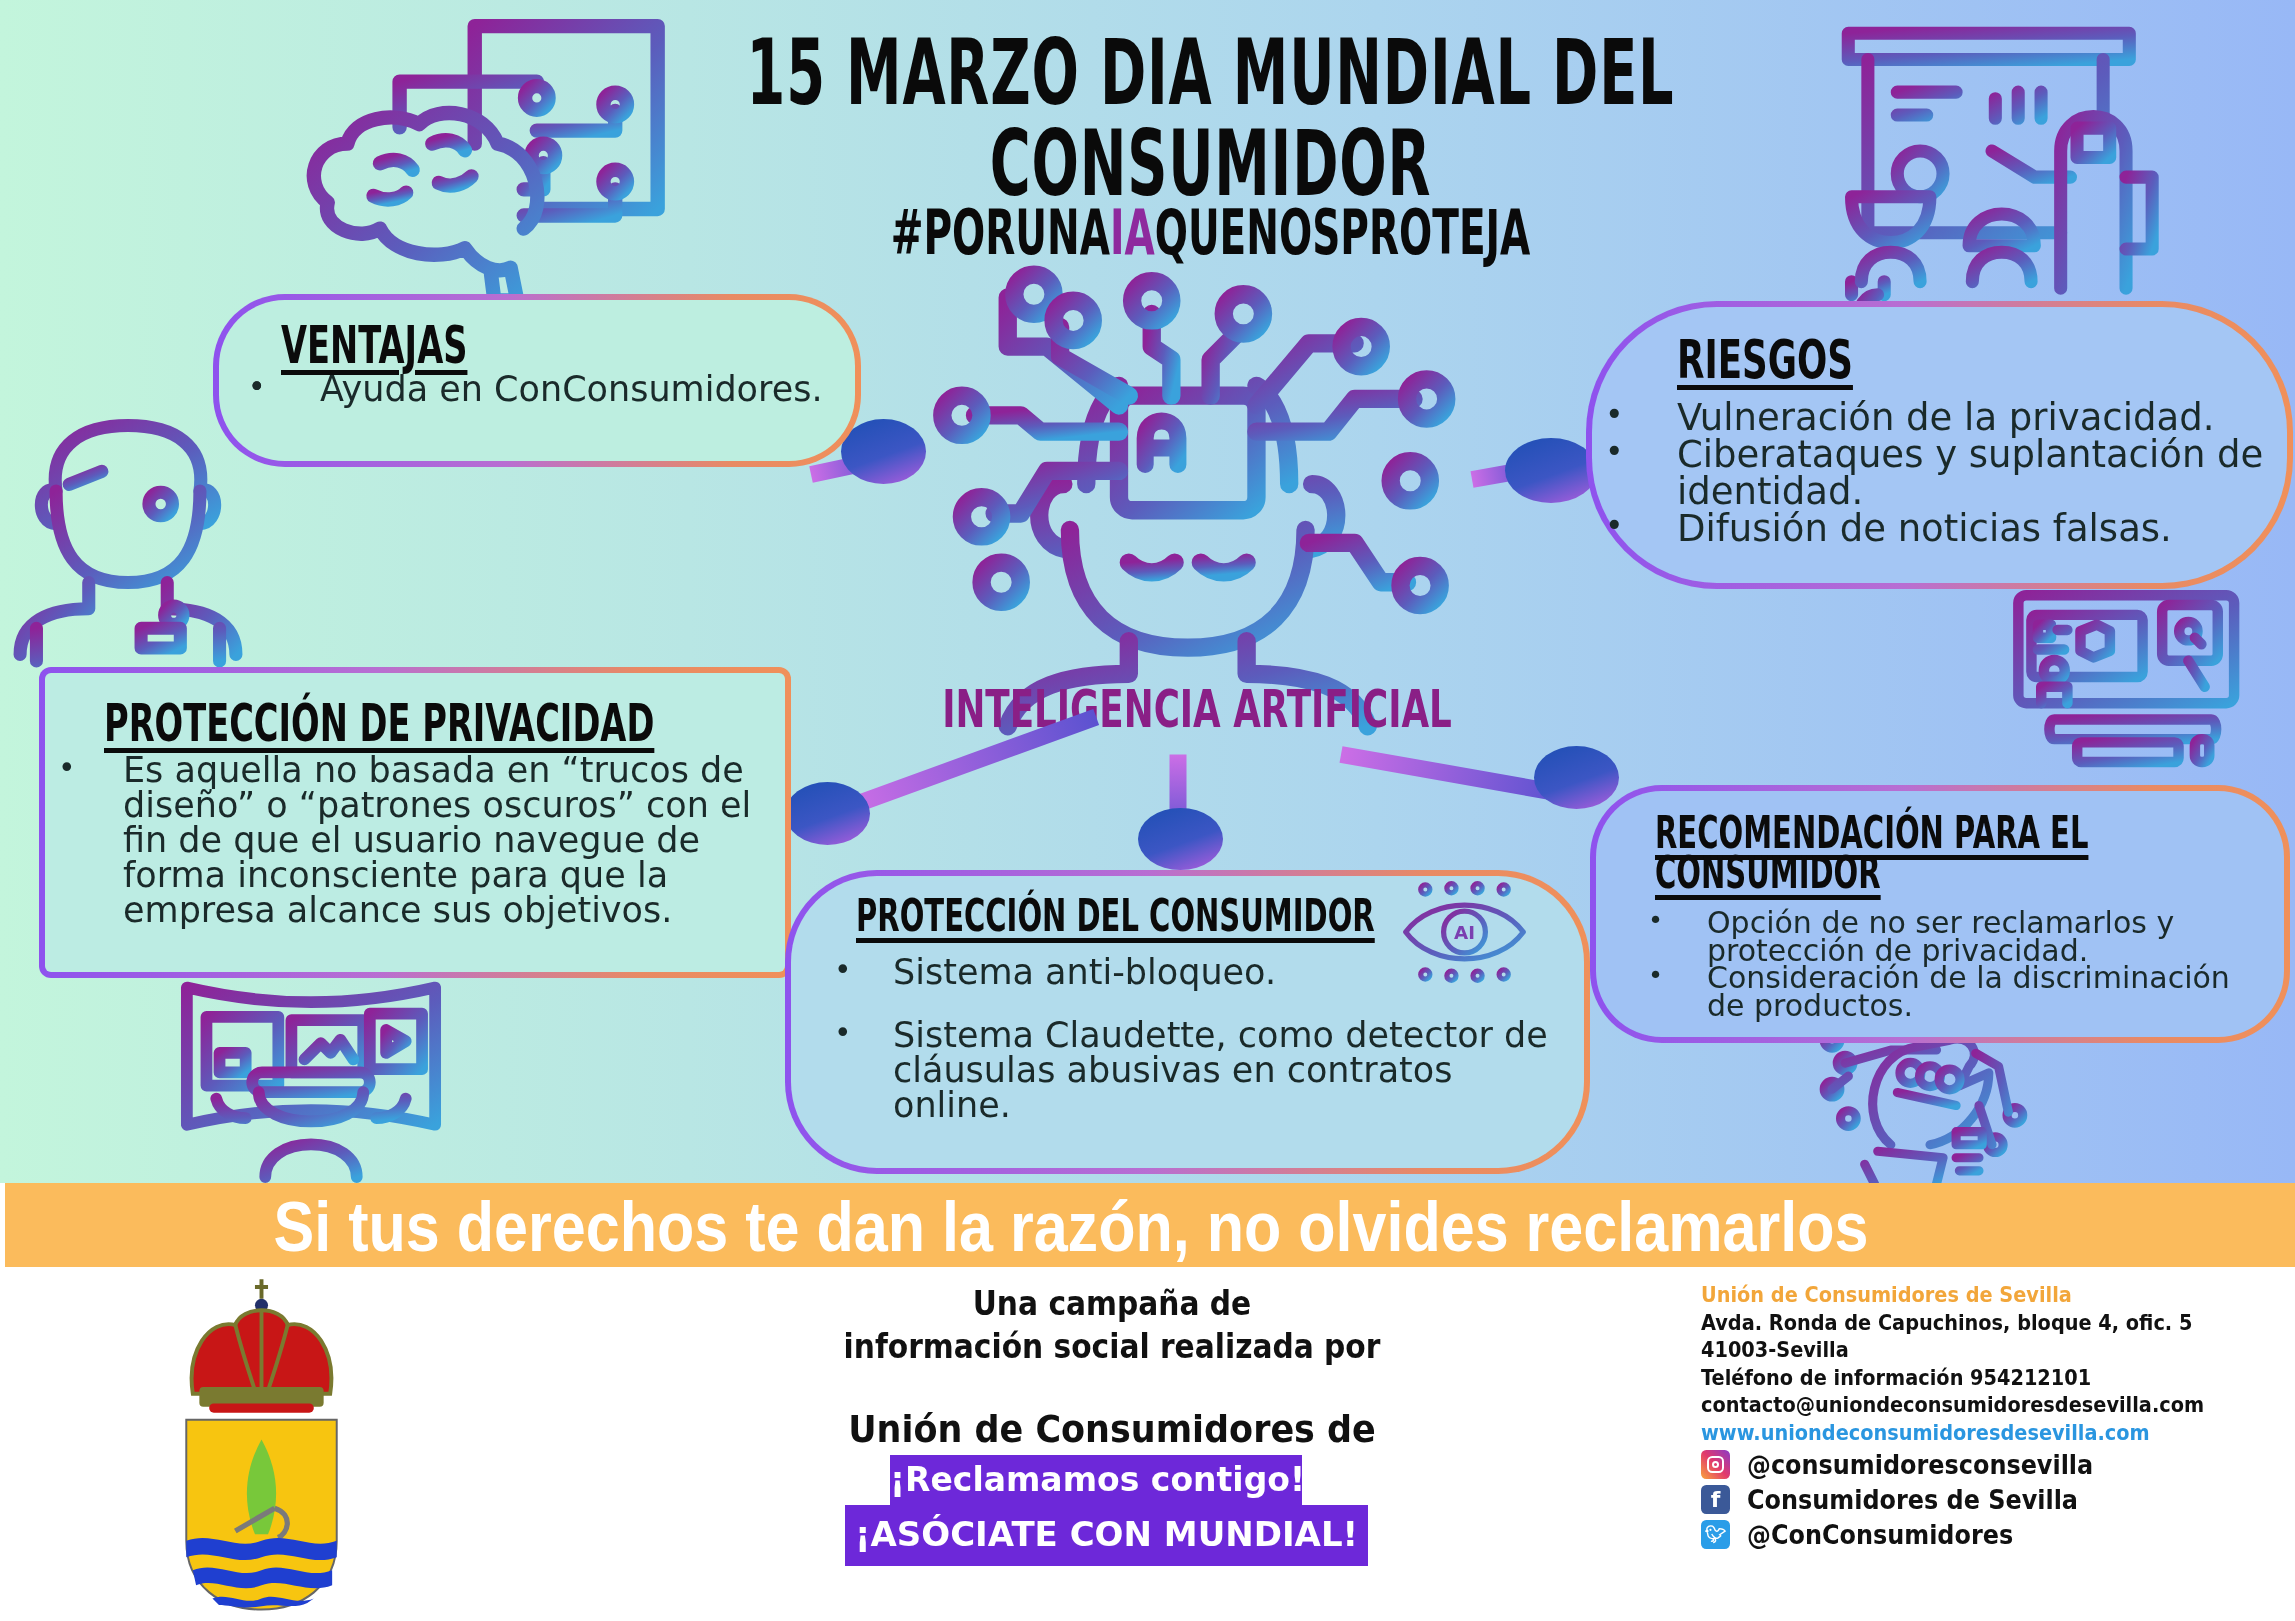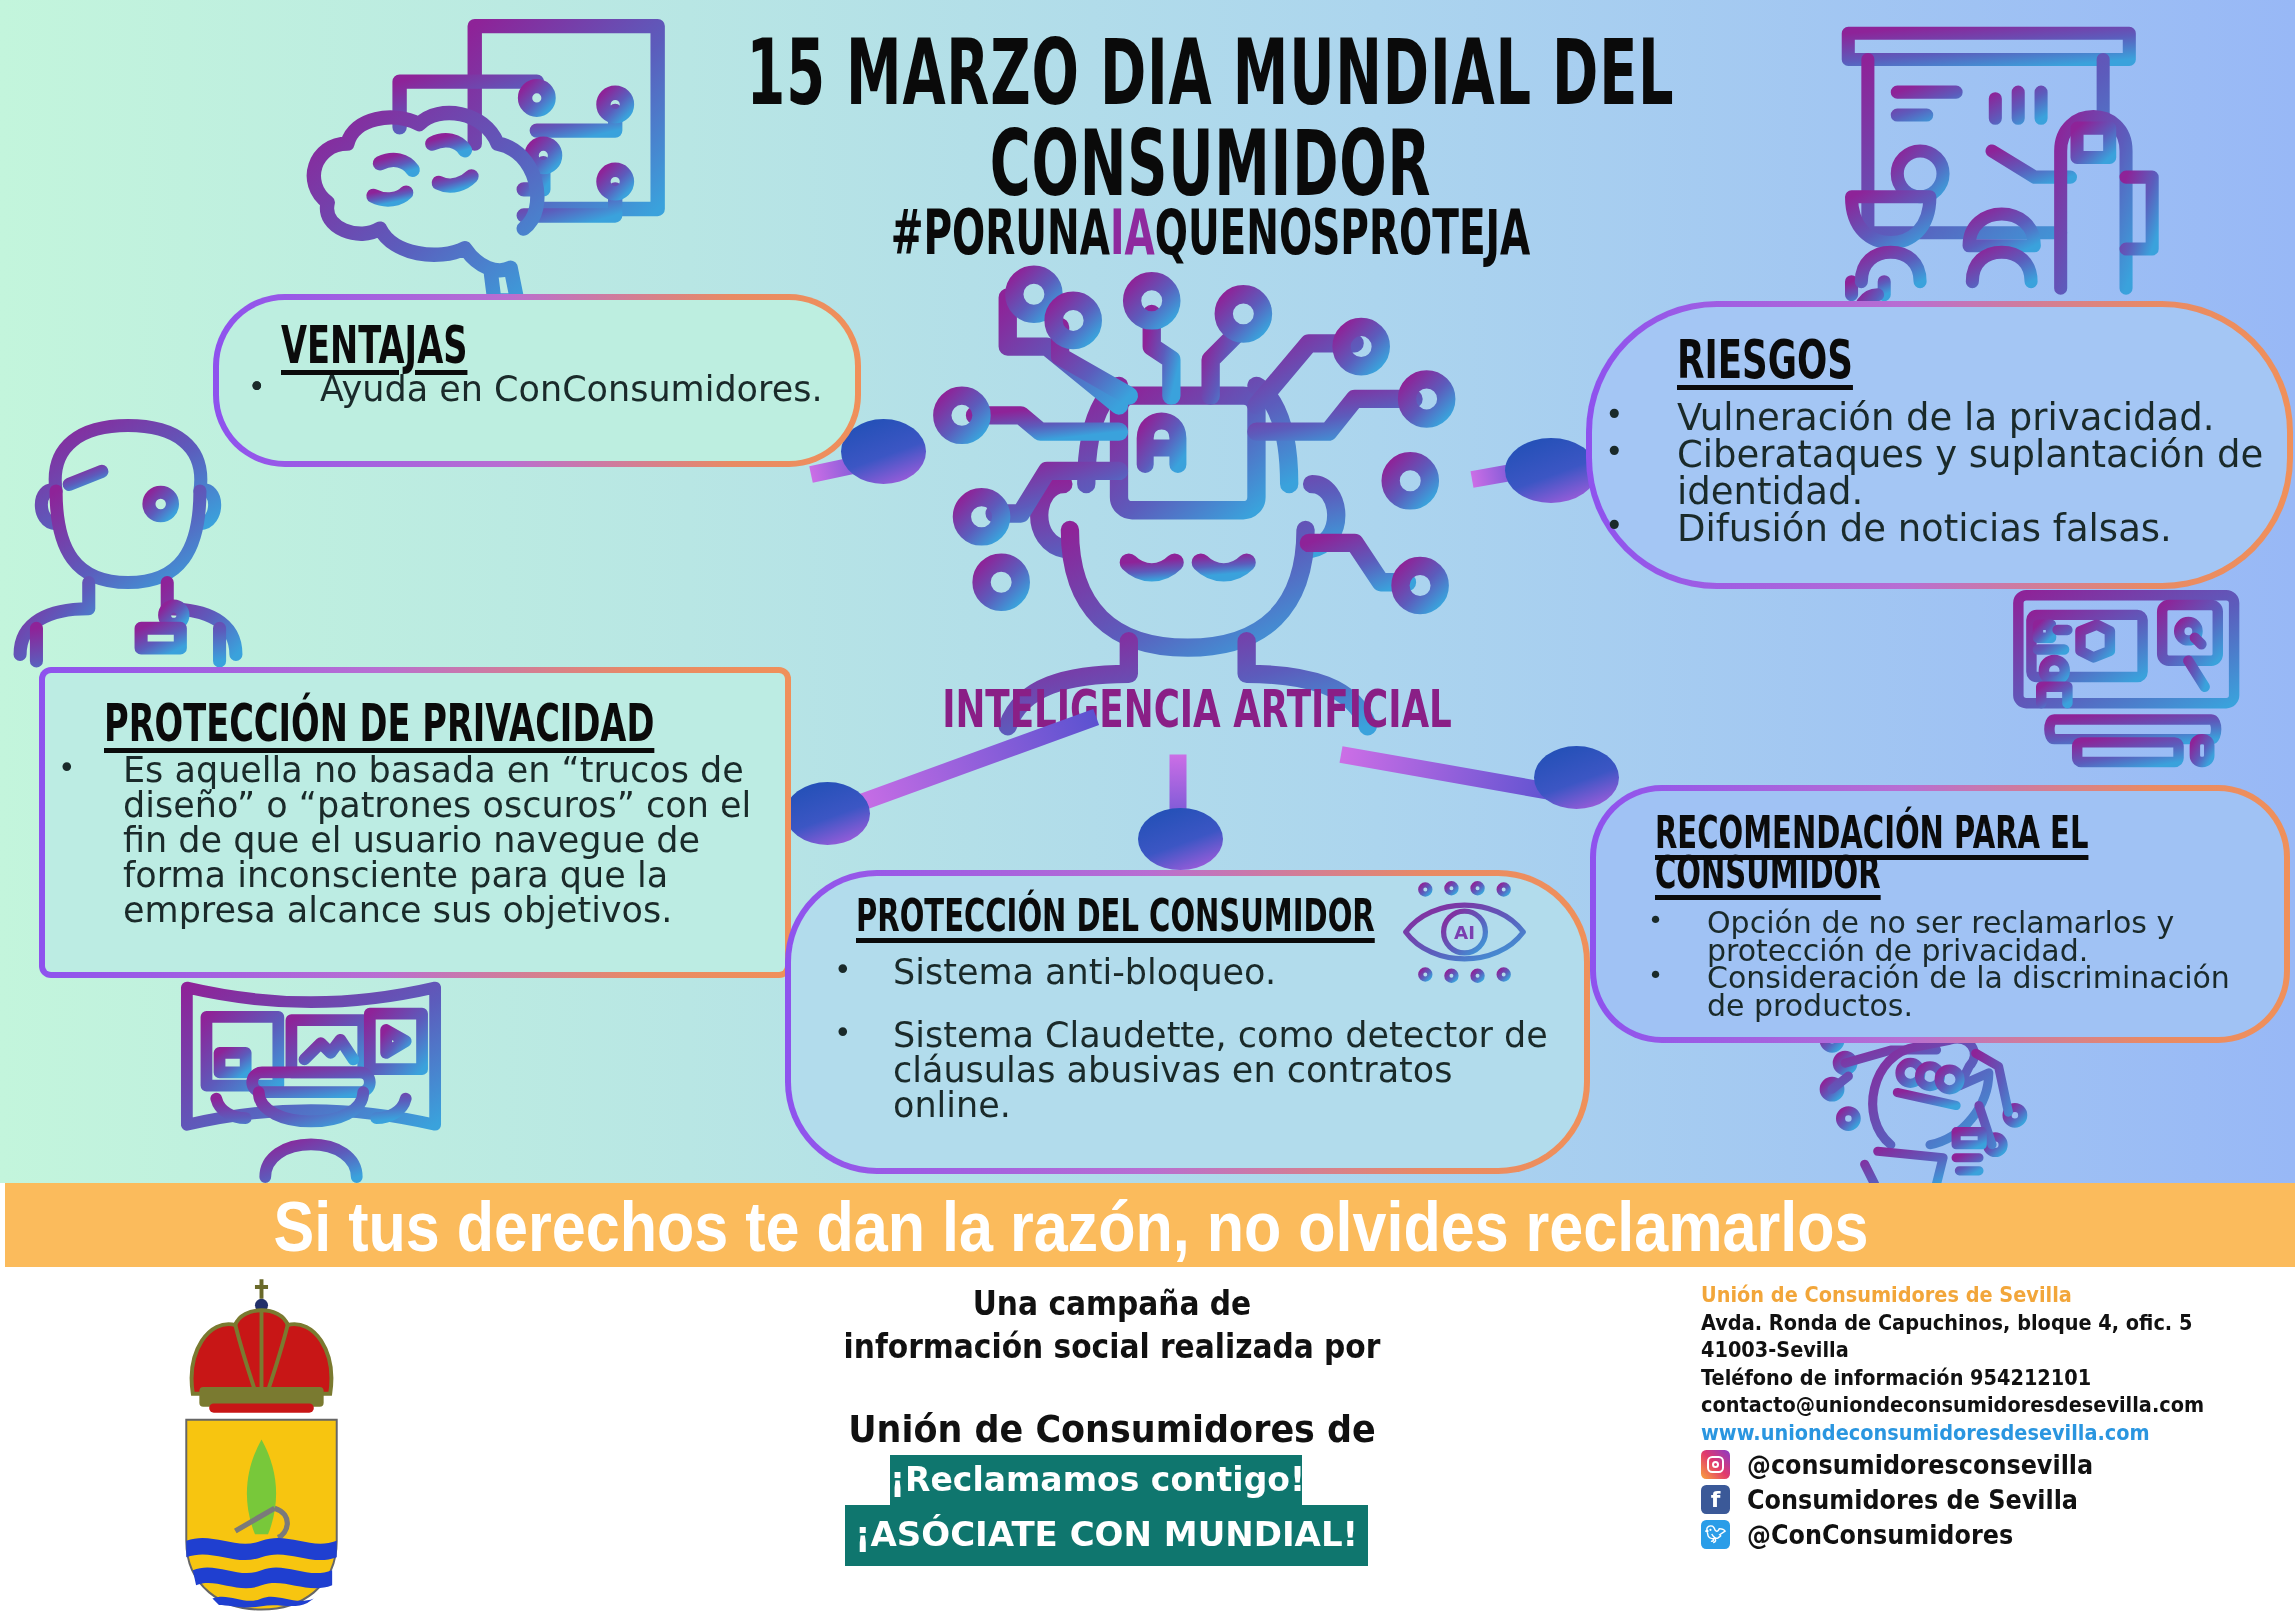--- a/index.html
+++ b/index.html
@@ -75,21 +75,21 @@
     left: -79px;
   }
 
   .footer-center {
     position: absolute; left: 752px; top: 1282px; width: 720px; text-align: center;
     font-family: "DejaVu Sans", sans-serif; font-weight: bold; color: #111;
   }
   .footer-center .campaign { font-size: 33px; line-height: 43px; transform: scaleX(0.9); }
   .footer-center .org { font-size: 38px; margin-top: 39px; transform: scaleX(0.92); }
   .cta-box {
-    position: absolute; background: #0f766e; color: #ffffff;
+    position: absolute; background: #6d28d9; color: #ffffff;
     font-family: "DejaVu Sans", sans-serif; font-weight: bold; text-align: center; white-space: nowrap;
   }
 
   .contact {
     position: absolute; left: 1701px; top: 1282px; width: 589px;
     font-family: "DejaVu Sans", sans-serif; font-weight: bold; font-size: 21px; color: #111;
   }
   .contact .line { height: 27.5px; line-height: 27.5px; transform: scaleX(0.92); transform-origin: left center; white-space: nowrap; }
   .contact .org-name { color: #f2a63a; }
   .contact .web { color: #2a96e0; }

